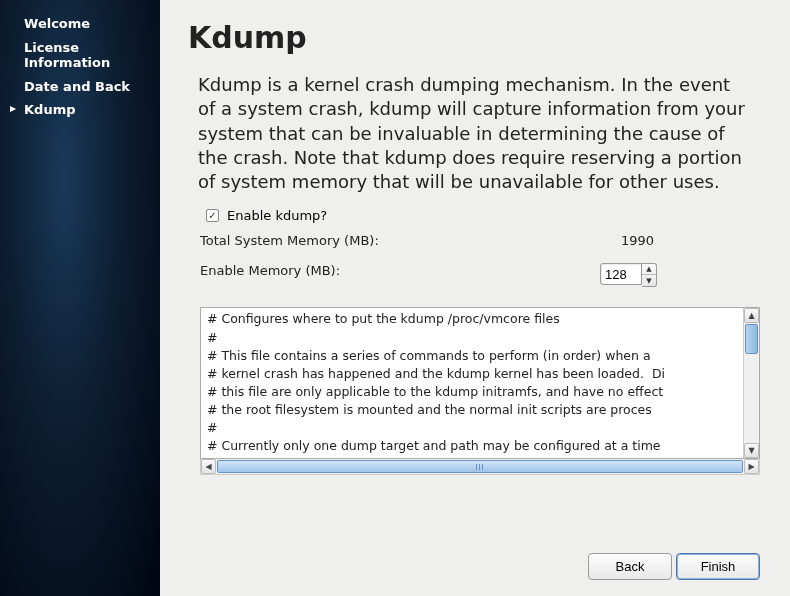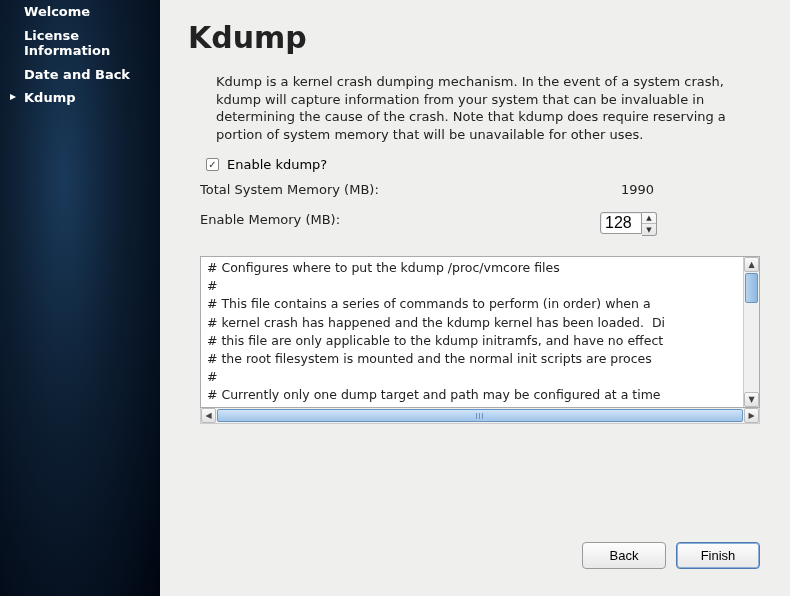--- a/index.html
+++ b/index.html
@@ -12,21 +12,21 @@
       font-size: 13px;
       width: 790px;
       height: 596px;
       overflow: hidden;
       display: flex;
       background: #efefed;
     }
     .sidebar {
       width: 160px;
       background: radial-gradient(ellipse at 40% 30%, #1a3a5a 0%, #0d1f33 40%, #000510 100%);
-      padding: 0 10px;
+      padding: 12px 10px;
       color: #fff;
     }
     .sidebar-item {
       padding: 4px 2px 4px 14px;
       font-weight: bold;
       font-size: 13px;
       position: relative;
       cursor: pointer;
       line-height: 1.2;
     }
@@ -46,25 +46,25 @@
       position: relative;
     }
     .page-title {
       font-size: 30px;
       font-weight: bold;
       color: #222;
       margin-bottom: 18px;
       margin-left: -2px;
     }
     .description {
-      font-size: 13px;
+      font-size: 18px;
       color: #222;
       line-height: 1.35;
       margin-bottom: 14px;
-      margin-left: 26px;
+      margin-left: 8px;
       margin-right: 10px;
     }
     .checkbox-row {
       display: flex;
       align-items: center;
       margin-left: 16px;
       margin-bottom: 10px;
     }
     .checkbox {
       width: 13px;
@@ -103,21 +103,21 @@
     .spin-wrap {
       display: flex;
       align-items: stretch;
     }
     .spin-input {
       width: 42px;
       height: 22px;
       border: 1px solid #999;
       border-radius: 3px 0 0 3px;
       padding: 0 4px;
-      font-size: 16px;
+      font-size: 13px;
       background: #fff;
       box-shadow: inset 1px 1px 1px rgba(0,0,0,0.08);
     }
     .spin-buttons {
       display: flex;
       flex-direction: column;
       border: 1px solid #999;
       border-left: none;
       border-radius: 0 3px 3px 0;
       overflow: hidden;
@@ -233,24 +233,24 @@
       justify-content: center;
     }
     .hscroll-thumb::after {
       content: "";
       width: 8px;
       height: 6px;
       background: repeating-linear-gradient(90deg,#6a94c0 0 1px,transparent 1px 3px);
     }
     .footer {
       position: absolute;
-      bottom: 27px;
+      bottom: 16px;
       right: 30px;
       display: flex;
-      gap: 10px;
+      gap: 4px;
     }
     .btn {
       min-width: 84px;
       height: 27px;
       border: 1px solid #999;
       border-radius: 4px;
       background: linear-gradient(#fdfdfd,#e8e8e8);
       font-size: 13px;
       cursor: pointer;
       padding: 0 14px;

